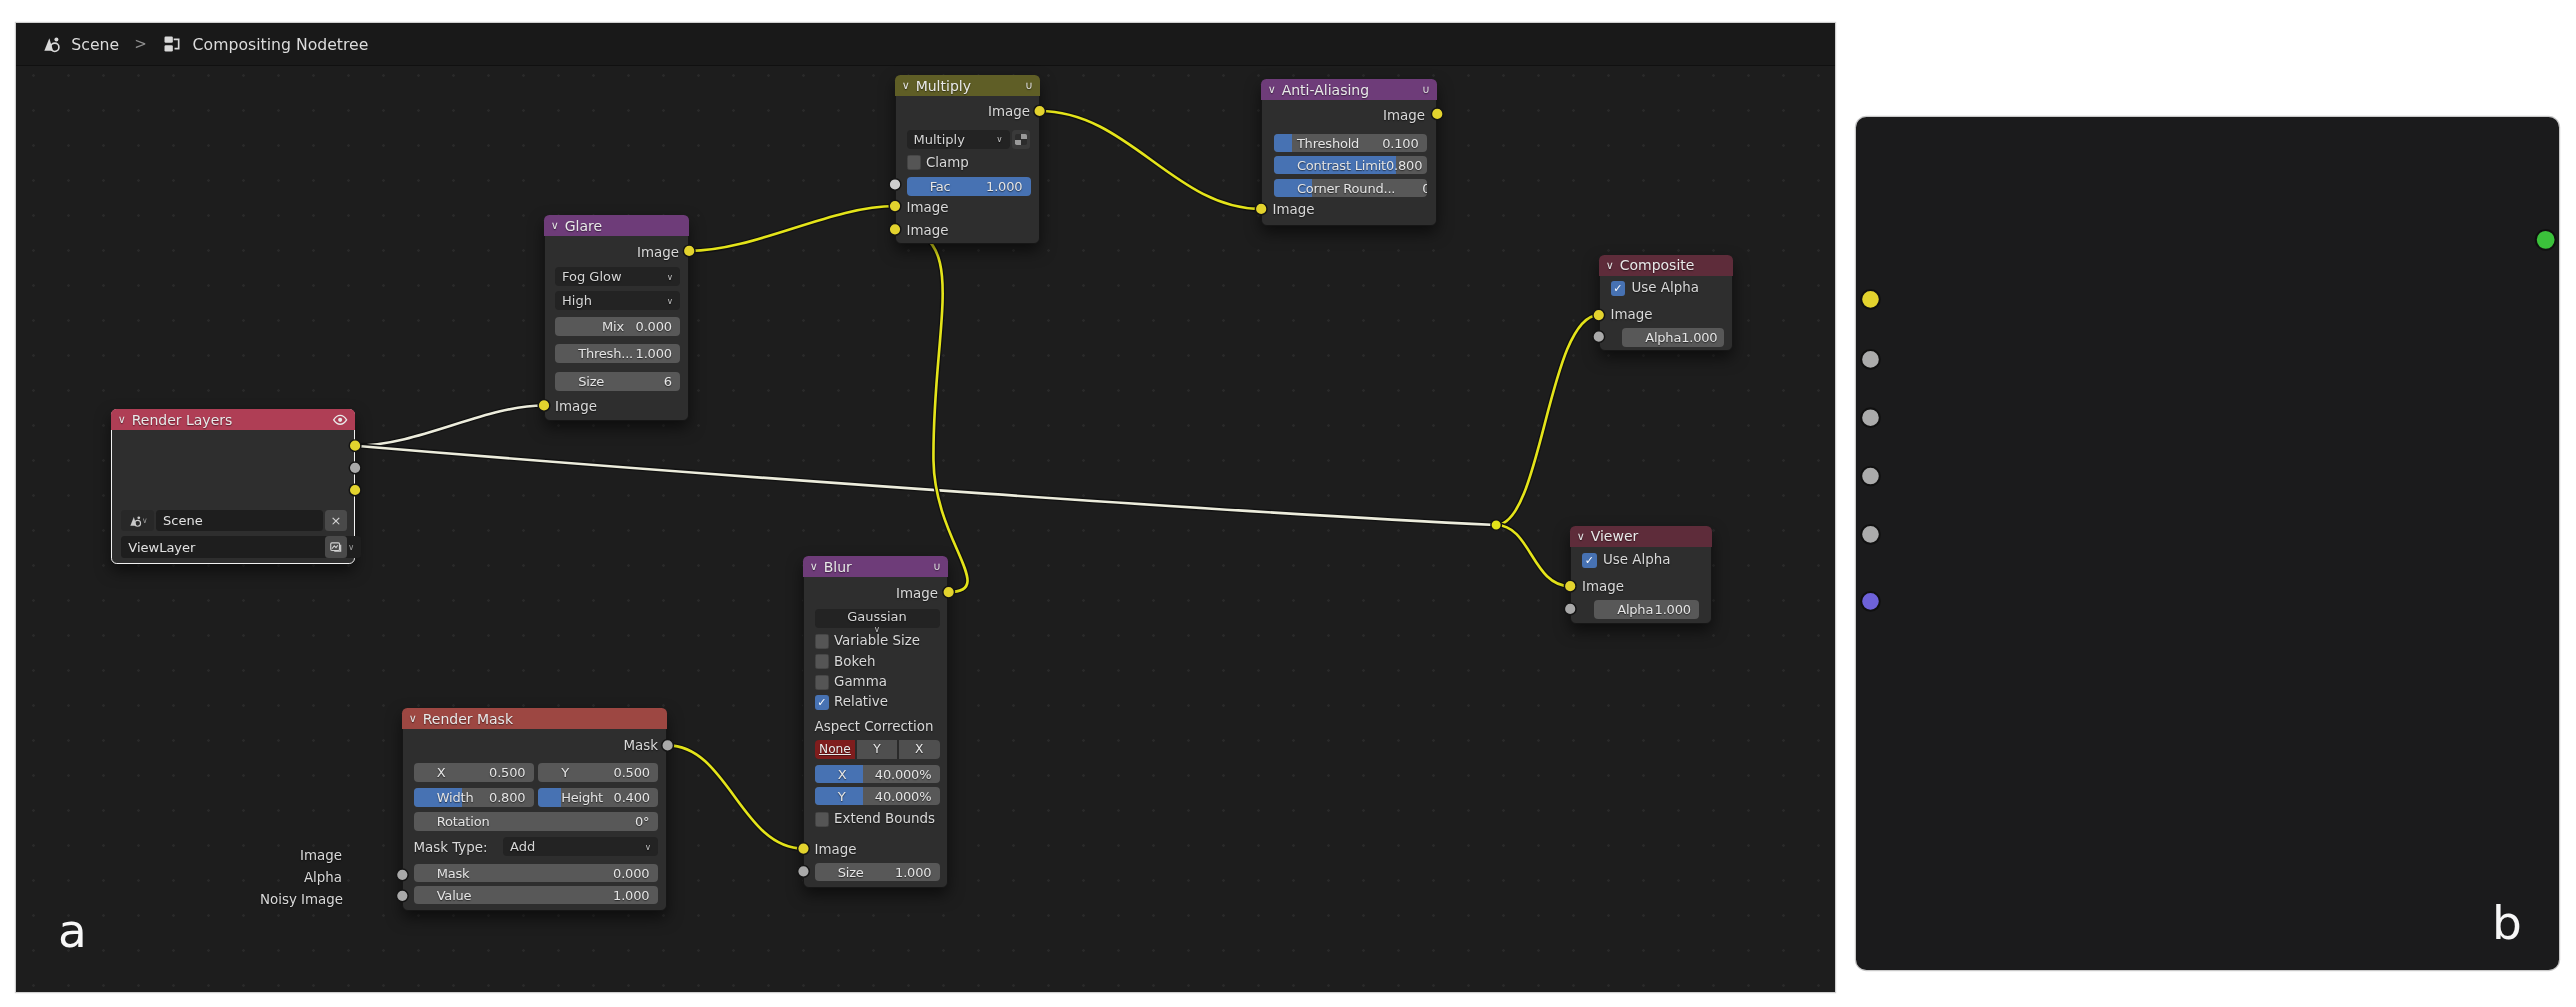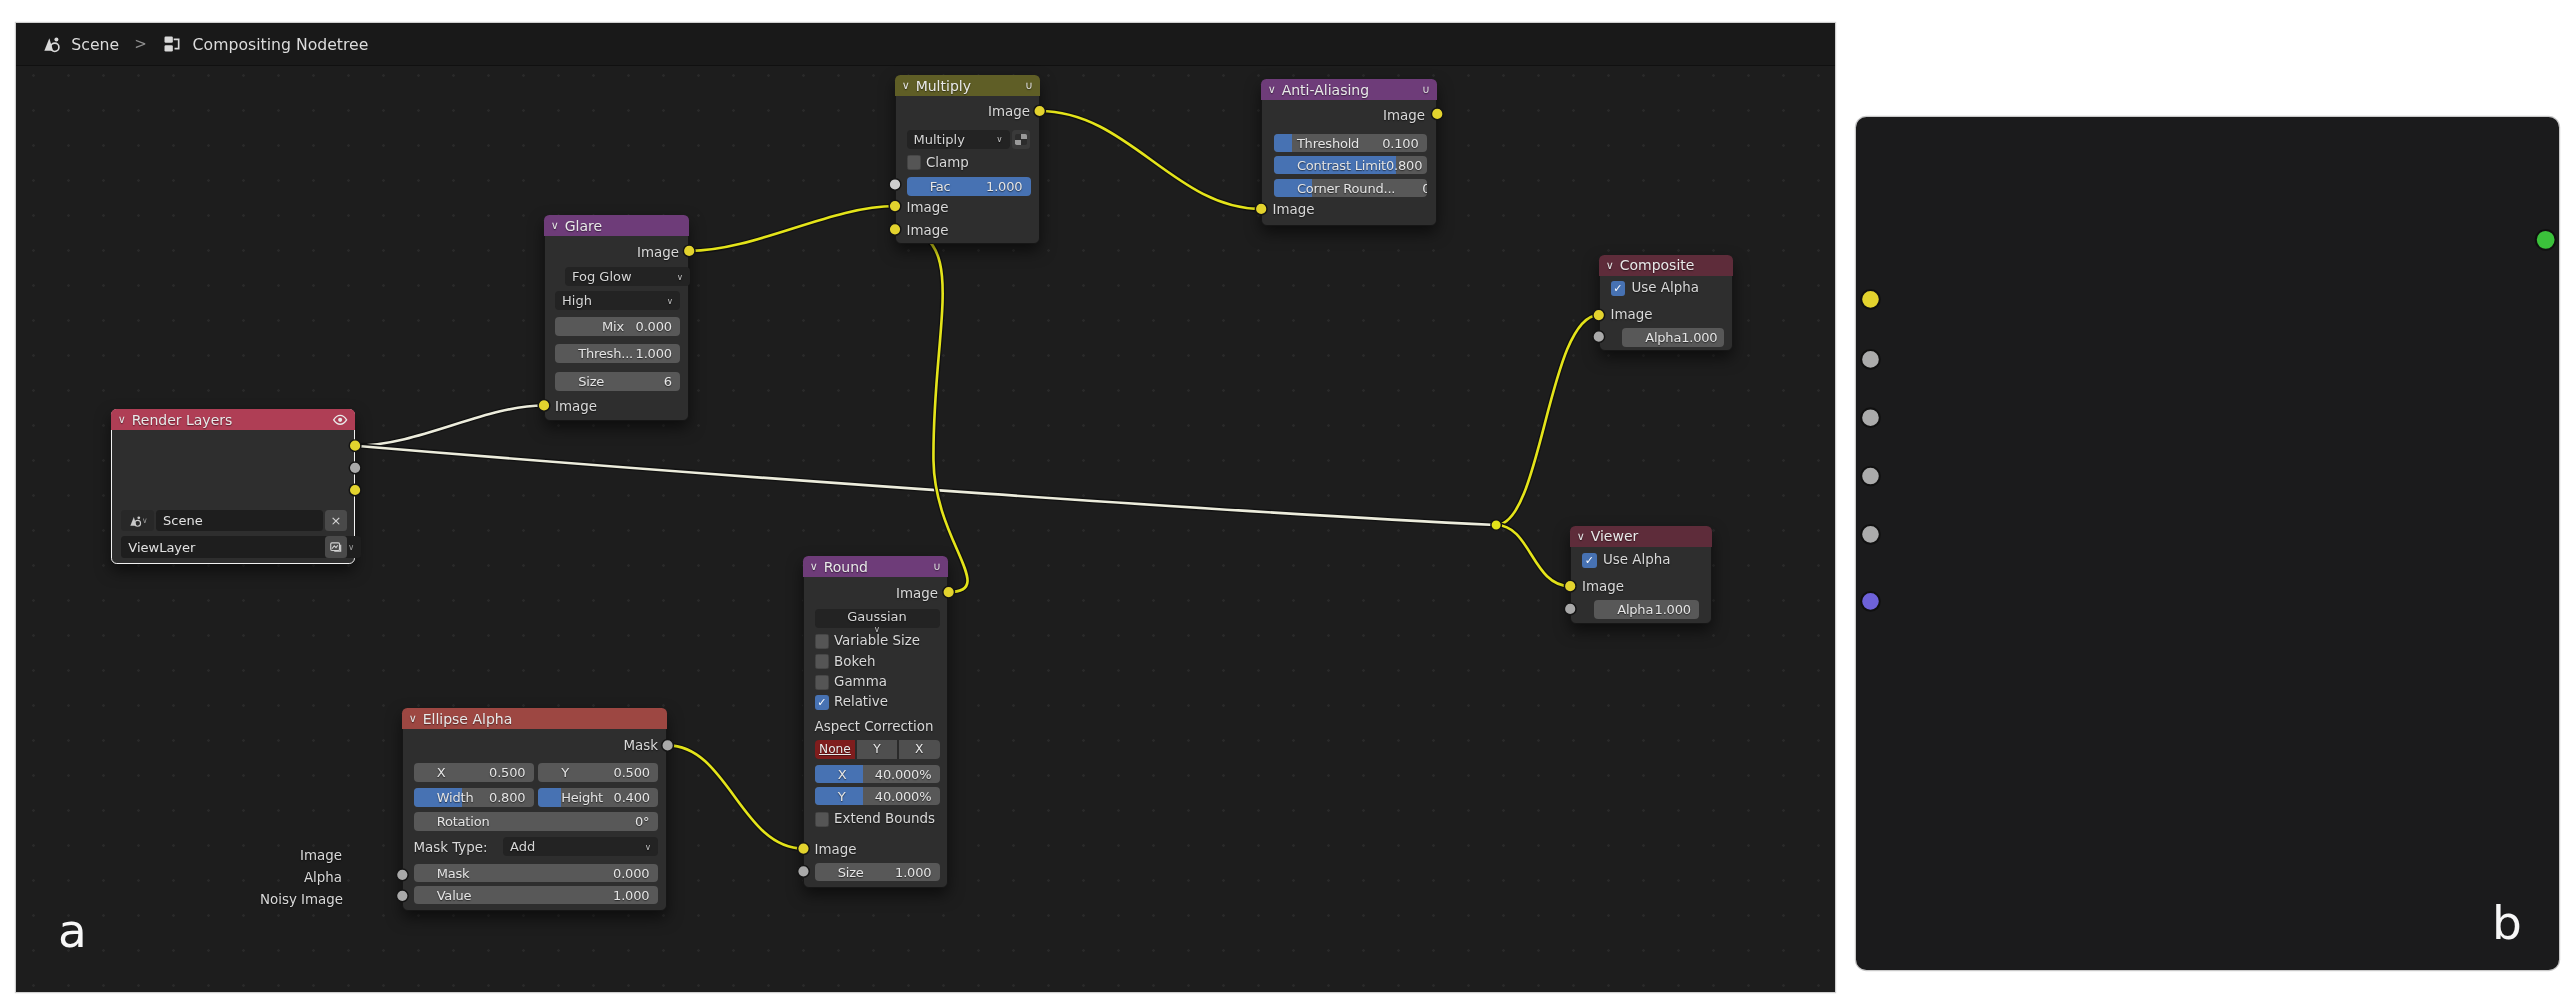--- a/index.html
+++ b/index.html
@@ -170,21 +170,21 @@
         </svg>
     </div>
   </div>
 
   <div class="node" style="left:544px; top:215px; width:145px; height:206px;">
     <div class="nhead" style="background:#6e3c79;">
       <span class="chev">∨</span>
       <span>Glare</span>
     </div>
     <div class="lab r" style="left:35px; top:28px; width:99px;">Image</div>
-    <div class="drop" style="left:20px; top:51px; width:125px; height:19px;">
+    <div class="drop" style="left:10px; top:51px; width:125px; height:19px;">
       <span>Fog Glow</span>
         <span class="dchev">∨</span>
     </div>
     <div class="drop" style="left:10px; top:75px; width:125px; height:19px;">
       <span>High</span>
         <span class="dchev">∨</span>
     </div>
     <div class="vrow" style="left:10px; top:101px; width:125px; height:18.7px;padding-left:32px;">
       <span class="ind">Mix</span>
       <span>0.000</span>
@@ -279,21 +279,21 @@
     <div class="lab" style="left:11px; top:51px;">Image</div>
     <div class="vrow" style="left:23px; top:73px; width:105px; height:18.7px;">
       <span class="ind">Alpha</span>
       <span>1.000</span>
     </div>
   </div>
 
   <div class="node" style="left:803px; top:556px; width:145px; height:332px;">
     <div class="nhead" style="background:#6e3c79;">
       <span class="chev">∨</span>
-      <span>Round</span>
+      <span>Blur</span>
       <span class="sp"></span>
       <span class="chev">∪</span>
     </div>
     <div class="lab r" style="left:36px; top:28px; width:98px;">Image</div>
     <div class="drop" style="left:10.5px; top:52px; width:125px; height:19px;flex-direction:column;">
       <span>Gaussian</span>
         <span class="dchev">∨</span>
     </div>
     <div class="cb" style="left:10.5px; top:77px;"></div>
     <div class="lab" style="left:30px; top:75px;">Variable Size</div>
@@ -326,21 +326,21 @@
     <div class="lab" style="left:10.5px; top:284px;">Image</div>
     <div class="vrow" style="left:10.5px; top:306px; width:125px; height:18px;">
       <span class="ind">Size</span>
       <span>1.000</span>
     </div>
   </div>
 
   <div class="node" style="left:402px; top:708px; width:265px; height:203px;">
     <div class="nhead" style="background:#9d4742;">
       <span class="chev">∨</span>
-      <span>Ellipse Alpha</span>
+      <span>Render Mask</span>
     </div>
     <div class="lab r" style="left:156px; top:28px; width:99px;">Mask</div>
     <div class="vrow" style="left:10.5px; top:54px; width:120px; height:18.7px;">
       <span class="ind">X</span>
       <span>0.500</span>
     </div>
     <div class="vrow" style="left:135px; top:54px; width:120px; height:18.7px;">
       <span class="ind">Y</span>
       <span>0.500</span>
     </div>

